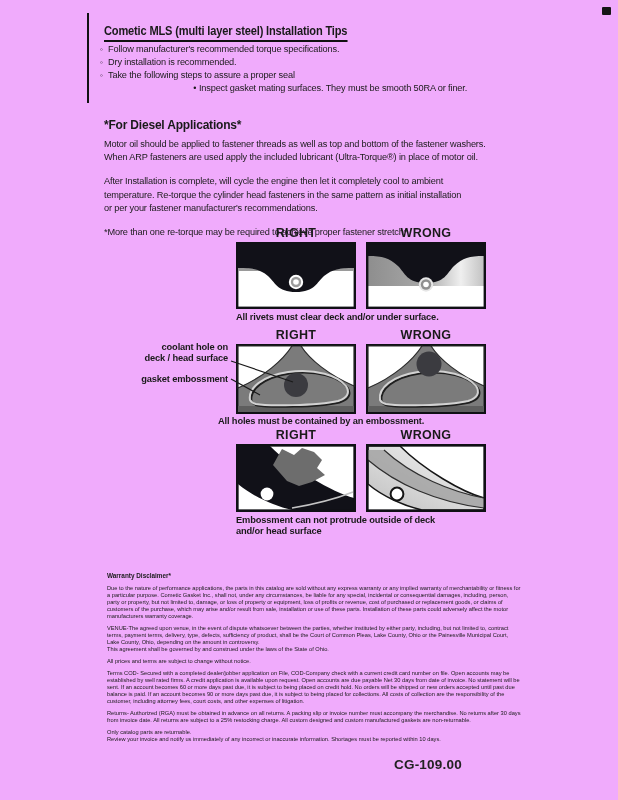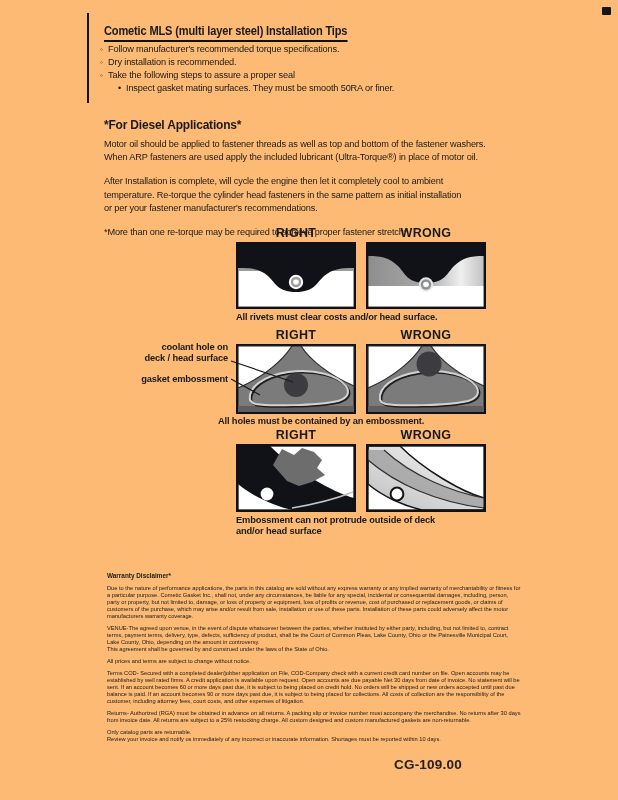--- a/index.html
+++ b/index.html
@@ -1,34 +1,34 @@
 <!DOCTYPE html>
 <html><head>
 <meta charset="utf-8">
 <style>
   html,body{margin:0;padding:0;background:#ffffff;}
   .page{
-    position:relative;width:618px;height:800px;background:#fdba74;overflow:hidden;
+    position:relative;width:618px;height:800px;background:#f0abfc;overflow:hidden;
     font-family:"Liberation Sans","DejaVu Sans",sans-serif;color:#1a1a1a;
   }
   .pre{white-space:pre-line;}
   
   .spine{position:absolute;left:87px;top:13px;width:2px;height:90px;background:#121212;}
   .corner-mark{position:absolute;left:602px;top:7px;width:9px;height:8px;background:#161616;border-radius:1px;}
   
   .title{
     position:absolute;left:104px;top:23px;font-size:13.5px;font-weight:bold;letter-spacing:-0.2px;
     border-bottom:2px solid #111;padding-bottom:2px;display:inline-block;
     transform:scaleX(.82);transform-origin:left top;white-space:nowrap;
   }
   
   .bullets{position:absolute;left:100px;top:43px;width:440px;font-size:9.2px;line-height:13px;letter-spacing:-0.15px;}
   .b{white-space:nowrap;}
   .b .mk{display:inline-block;width:8px;font-size:8px;}
-  .b.sub{padding-left:18px;}
+  .b.sub{padding-left:18px;text-align:center;}
   .b.sub .mk{font-size:9px;}
   
   .diesel{position:absolute;left:104px;top:118px;width:450px;}
   .diesel h2{margin:0 0 6px 0;font-size:12px;font-weight:bold;letter-spacing:-0.2px;}
   .diesel p{margin:0 0 11px 0;font-size:9.2px;line-height:13.2px;letter-spacing:-0.15px;}
   
   .drow{position:absolute;width:378px;}
   .labels{display:flex;gap:10px;margin-bottom:2px;}
   .labels .lab{width:120px;text-align:center;font-size:12.5px;font-weight:bold;letter-spacing:.3px;}
   .panels{display:flex;gap:10px;}
@@ -108,21 +108,21 @@
         <path d="M2,2 H118 V14 C103,14 97,16 88,24 C81,31 79,41 60,41 C41,41 39,31 32,24 C23,16 17,14 2,14 Z" fill="#111118"></path>
         <rect x="2" y="44" width="116" height="21" fill="#ffffff"></rect>
         <g>
           <circle cx="60" cy="42.5" r="7.2" fill="#e6e6e6"></circle>
           <circle cx="60" cy="42.5" r="5.2" fill="#909090"></circle>
           <circle cx="60" cy="42.5" r="2.8" fill="#ffffff"></circle>
         </g>
         <rect x="1.2" y="1.2" width="117.6" height="64.6" fill="none" stroke="#101015" stroke-width="2.4"></rect>
       </svg>
     </div>
-    <div class="cap">All rivets must clear costs and/or head surface.</div>
+    <div class="cap">All rivets must clear deck and/or under surface.</div>
   </div>
 
   <div class="drow" id="d2">
     <div class="labels">
       <div class="lab">RIGHT</div>
       <div class="lab">WRONG</div>
     </div>
     <div class="panels">
       <svg width="120" height="70" viewBox="0 0 120 70">
         <rect x="1.2" y="1.2" width="117.6" height="67.6" fill="#7b7b7b" stroke="#101015" stroke-width="2.4"></rect>

